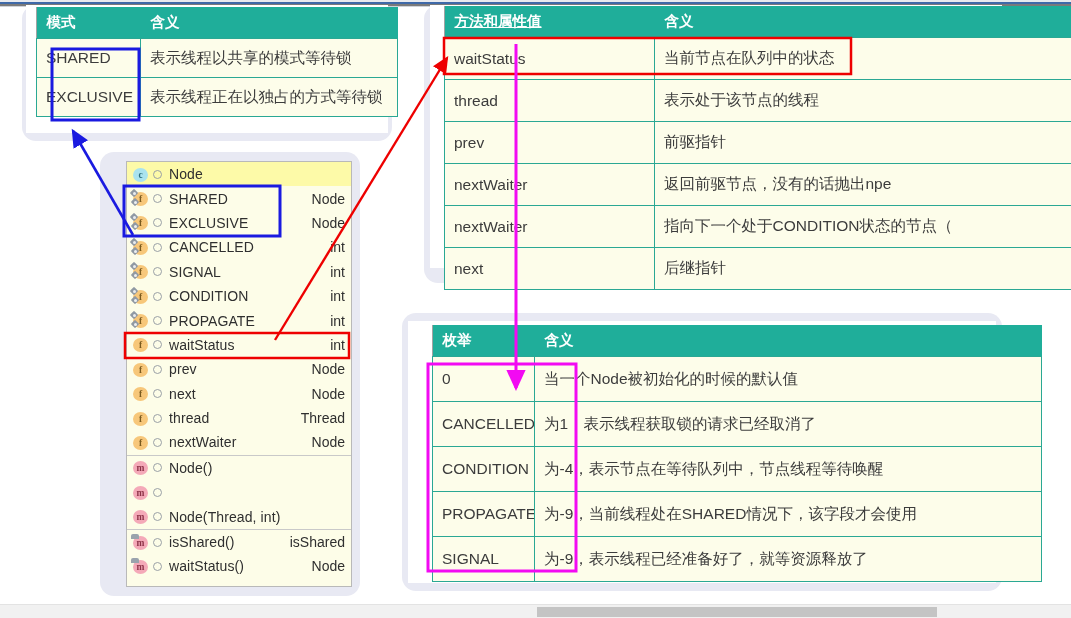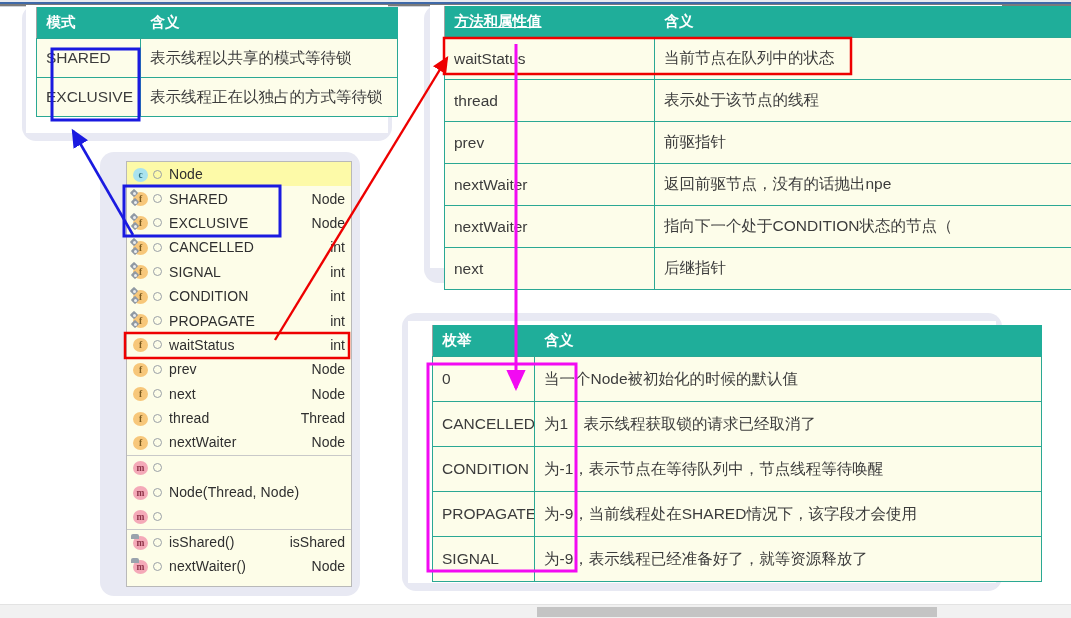--- a/index.html
+++ b/index.html
@@ -183,21 +183,21 @@
       <tr>
         <td>0</td>
         <td>当一个Node被初始化的时候的默认值</td>
       </tr>
       <tr>
         <td>CANCELLED</td>
         <td>为1，表示线程获取锁的请求已经取消了</td>
       </tr>
       <tr>
         <td>CONDITION</td>
-        <td>为-1，表示节点在等待队列中，节点线程等待唤醒</td>
+        <td>为-4，表示节点在等待队列中，节点线程等待唤醒</td>
       </tr>
       <tr>
         <td>PROPAGATE</td>
         <td>为-9，当前线程处在SHARED情况下，该字段才会使用</td>
       </tr>
       <tr>
         <td>SIGNAL</td>
         <td>为-9，表示线程已经准备好了，就等资源释放了</td>
       </tr>
     </tbody>
@@ -347,35 +347,36 @@
       <span class="ol-dot"></span>
       <span class="ol-name">nextWaiter</span>
       <span class="ol-type">Node</span>
     </div>
     <div class="ol-sep"></div>
     <div class="ol-row ico-m">
       <span class="ol-ico">
         <span class="ico-circle">m</span>
       </span>
       <span class="ol-dot"></span>
+      <span class="ol-name">Node()</span>
       <span class="ol-type"></span>
     </div>
     <div class="ol-row ico-m">
       <span class="ol-ico">
         <span class="ico-circle">m</span>
       </span>
       <span class="ol-dot"></span>
-      <span class="ol-name">Node(Thread, Node)</span>
       <span class="ol-type"></span>
     </div>
     <div class="ol-row ico-m">
       <span class="ol-ico">
         <span class="ico-circle">m</span>
       </span>
       <span class="ol-dot"></span>
+      <span class="ol-name">Node(Thread, int)</span>
       <span class="ol-type"></span>
     </div>
     <div class="ol-sep"></div>
     <div class="ol-row ico-m">
       <span class="ol-ico">
         <span class="ico-circle">m</span>
         <span class="ico-badge-tl">
           <span class="b1"></span>
         </span>
       </span>
@@ -384,21 +385,21 @@
       <span class="ol-type">isShared</span>
     </div>
     <div class="ol-row ico-m">
       <span class="ol-ico">
         <span class="ico-circle">m</span>
         <span class="ico-badge-tl">
           <span class="b1"></span>
         </span>
       </span>
       <span class="ol-dot"></span>
-      <span class="ol-name">nextWaiter()</span>
+      <span class="ol-name">waitStatus()</span>
       <span class="ol-type">Node</span>
     </div>
   </div>
 
 <svg id="overlay" viewBox="0 0 1071 618">
   <defs>
     <marker id="ahBlue" markerWidth="9" markerHeight="9" refX="6" refY="3.2" orient="auto" markerUnits="strokeWidth">
       <path d="M0,0 L7,3.2 L0,6.4 z" fill="#1a1ae0"></path>
     </marker>
     <marker id="ahRed" markerWidth="9" markerHeight="9" refX="6" refY="3.2" orient="auto" markerUnits="strokeWidth">

